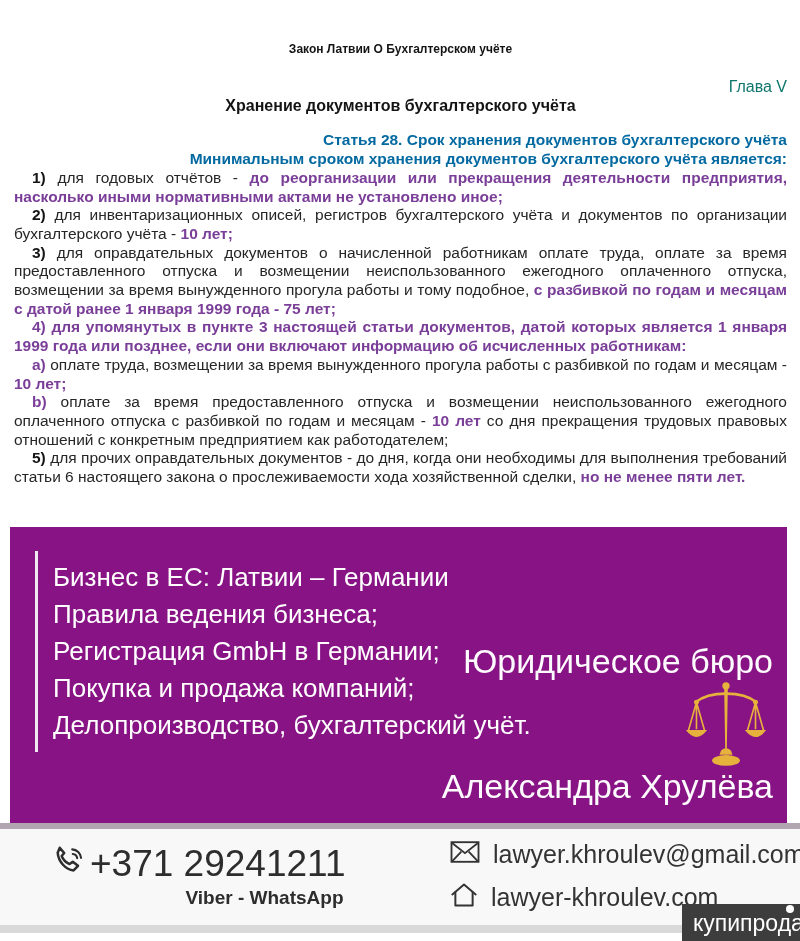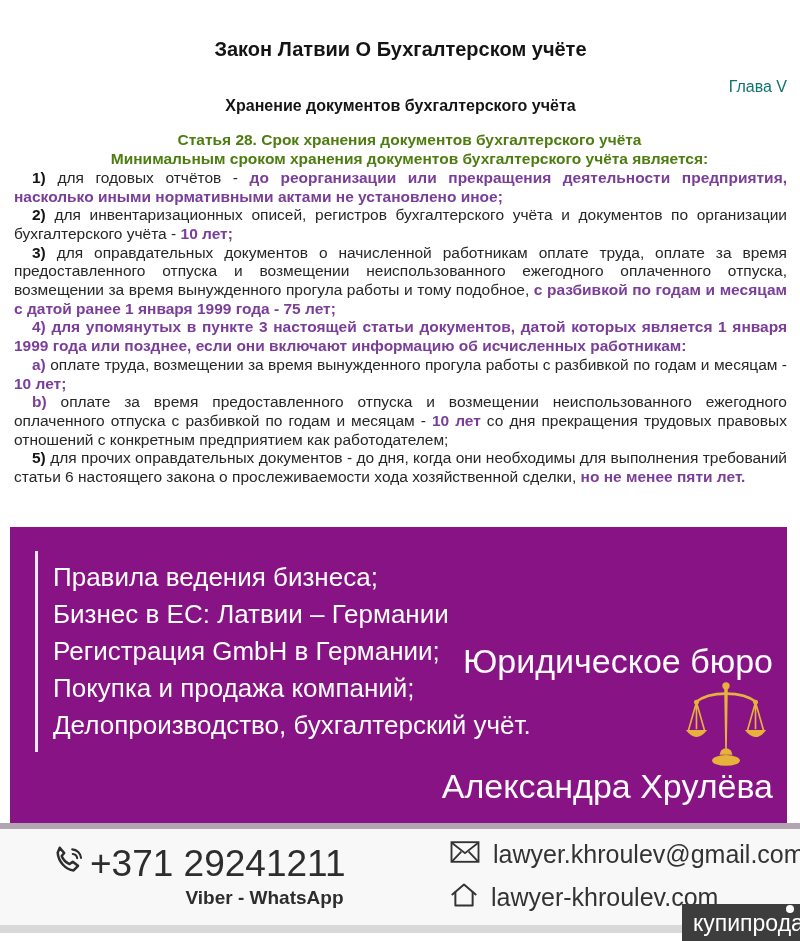--- a/index.html
+++ b/index.html
@@ -6,25 +6,25 @@
   body{
     width:800px;height:941px;
     background:#ffffff;
     font-family:"Liberation Sans","DejaVu Sans",sans-serif;
     -webkit-font-smoothing:antialiased;
   }
   .page{position:relative;width:800px;height:941px;background:#fff;overflow:hidden;}
 
   
   .law{position:absolute;top:0;left:0;right:0;padding:40px 13px 0 14px;color:#1e1e1e;}
-  .law-title{font-size:20px;font-weight:bold;text-align:center;color:#141414;margin:0 0 19px;line-height:19px;}
+  .law-title{font-size:12px;font-weight:bold;text-align:center;color:#141414;margin:0 0 19px;line-height:19px;}
   .law-chapter{font-size:16px;font-weight:normal;text-align:right;color:#0f766e;margin:0;line-height:18.7px;}
   .law-sub{font-size:16px;font-weight:bold;text-align:center;color:#141414;margin:0 0 16px;line-height:18.7px;}
   .para{margin:0;font-size:15.5px;line-height:18.7px;text-align:justify;text-indent:18px;color:#262626;}
-  .para.head{font-weight:bold;text-align:center;color:#4d7c0f;}
+  .para.head{font-weight:bold;text-align:right;color:#0369a1;}
   .b{font-weight:bold;color:#141414;}
   .hl{font-weight:bold;color:#7a3e99;}
 
   
   .banner{position:absolute;left:10px;top:527px;width:777px;height:296px;background:#871385;}
   .services{position:absolute;left:25px;top:24px;border-left:3px solid #f1e9f1;padding:8px 0 8px 15px;}
   .service{font-size:26px;line-height:37px;color:#ffffff;white-space:nowrap;}
   .banner-row{position:absolute;left:18px;right:14px;bottom:18px;display:flex;align-items:flex-end;justify-content:space-between;flex-direction:column;}
   .bureau{font-size:34px;color:#fdfbfd;line-height:1.05;white-space:nowrap;}
   .scales{flex:0 0 auto;margin:0 6px -8px 6px;}
@@ -71,22 +71,22 @@
 
     <p class="para"><span class="hl">a)</span> <span>оплате труда, возмещении за время вынужденного прогула работы с разбивкой по годам и месяцам - </span><span class="hl">10 лет;</span></p>
 
     <p class="para"><span class="hl">b)</span> <span>оплате за время предоставленного отпуска и возмещении неиспользованного ежегодного оплаченного отпуска с разбивкой по годам и месяцам - </span><span class="hl">10 лет</span><span> со дня прекращения трудовых правовых отношений с конкретным предприятием как работодателем;</span></p>
 
     <p class="para"><span class="b">5)</span> <span>для прочих оправдательных документов - до дня, когда они необходимы для выполнения требований статьи 6 настоящего закона о прослеживаемости хода хозяйственной сделки, </span><span class="hl">но не менее пяти лет.</span></p>
   </div>
 
   <div class="banner">
     <div class="services">
+      <div class="service">Бизнес в ЕС: Латвии – Германии</div>
       <div class="service">Правила ведения бизнеса;</div>
-      <div class="service">Бизнес в ЕС: Латвии – Германии</div>
       <div class="service">Регистрация GmbH в Германии;</div>
       <div class="service">Покупка и продажа компаний;</div>
       <div class="service">Делопроизводство, бухгалтерский учёт.</div>
     </div>
 
     <div class="banner-row">
       <div class="bureau">Юридическое бюро</div>
       <div class="scales">
         <svg width="82" height="94" viewBox="0 0 100 112">
           <g fill="#e6b23c" stroke="none">

